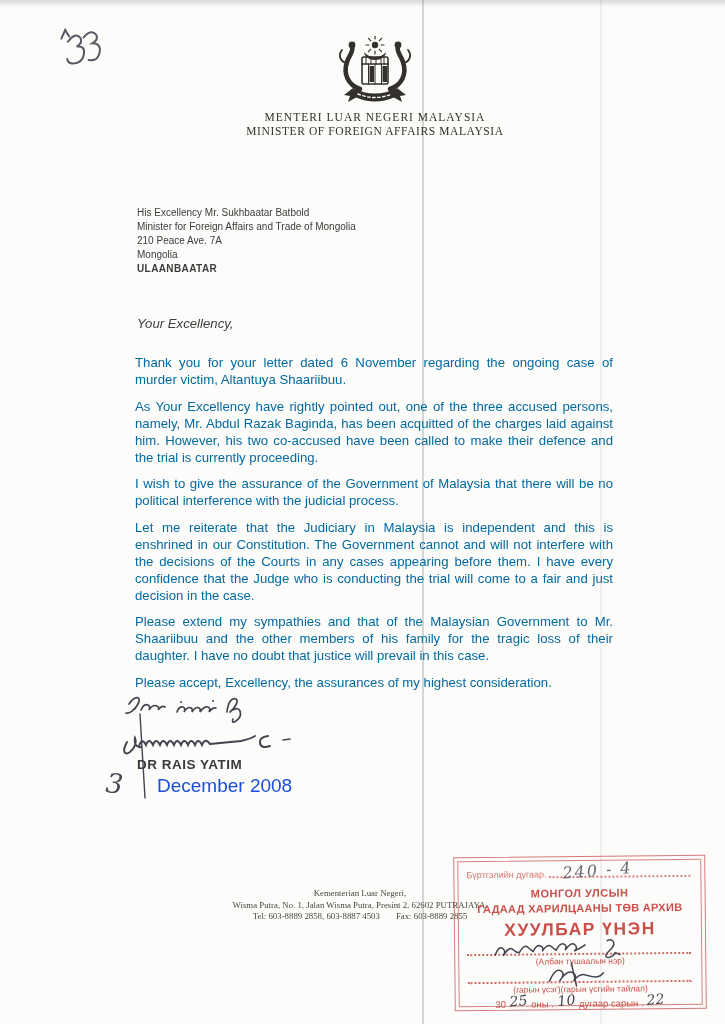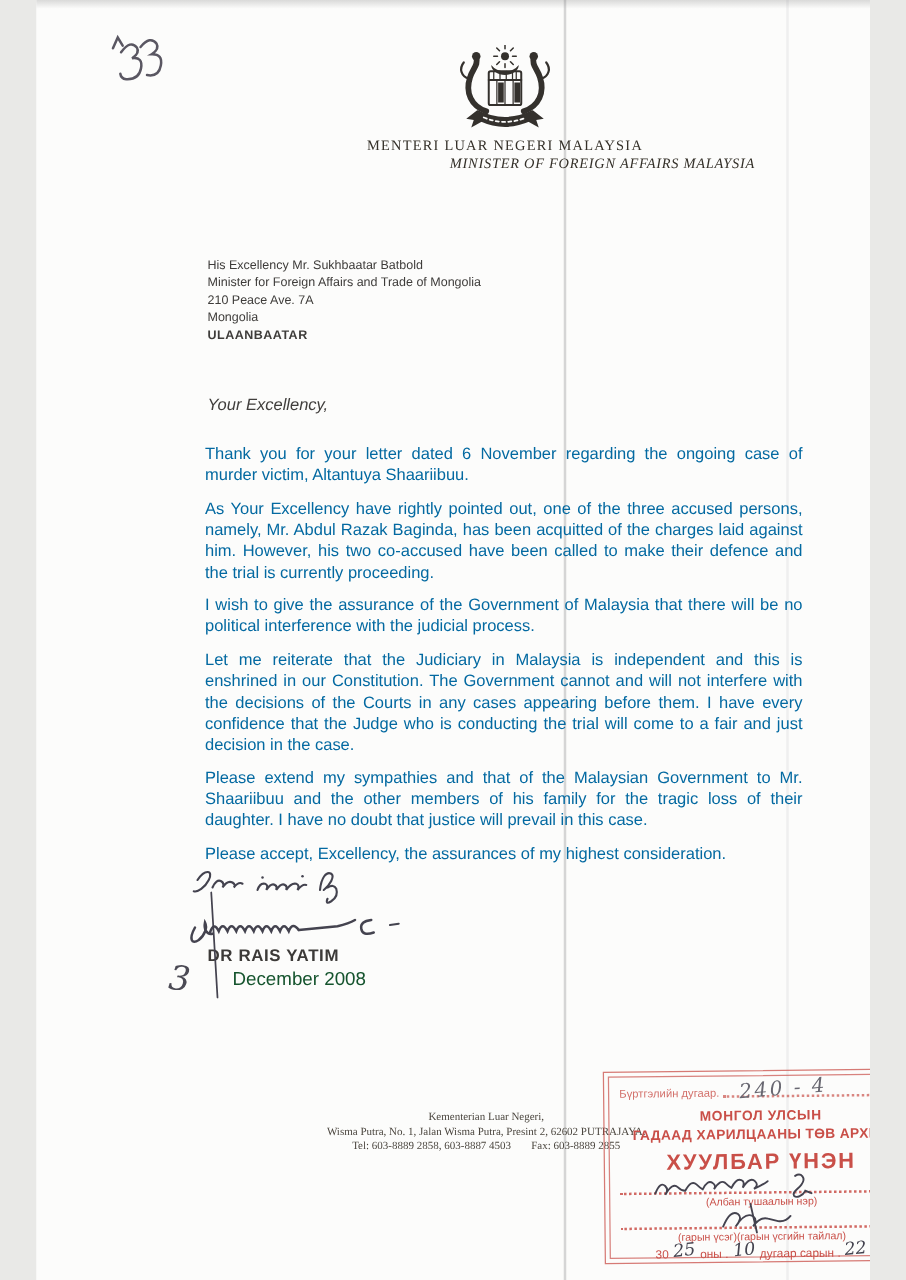--- a/index.html
+++ b/index.html
@@ -1,53 +1,53 @@
 <!DOCTYPE html>
 <html><head>
 <meta charset="utf-8">
 <style>
   html,body{margin:0;padding:0;background:#e9e9e7;}
   .page{
-    position:relative;width:667px;height:1024px;margin:0 auto;
+    position:relative;width:725px;height:1024px;margin:0 auto;
     background:#fcfcfb;overflow:hidden;
     font-family:"Liberation Sans",sans-serif;color:#403e3c;
   }
   .page::before{
     content:"";position:absolute;left:0;top:0;right:0;height:7px;
     background:linear-gradient(to bottom,rgba(60,60,60,.18),rgba(60,60,60,0));
     pointer-events:none;
   }
   .fold-line{position:absolute;top:0;bottom:0;width:1.5px;background:rgba(130,130,135,.32);}
   .fold-line.faint{background:rgba(150,150,155,.12);}
 
   
   .pencil-note{position:absolute;left:55px;top:20px;transform:rotate(-8deg);}
 
   
   .crest{position:absolute;left:333px;top:36px;}
   .lh-line{position:absolute;left:175px;width:400px;text-align:center;
     font-family:"Liberation Serif",serif;color:#343029;font-size:11.5px;letter-spacing:1px;}
   .lh-1{top:111px;}
-  .lh-2{top:125px;font-style:italic;letter-spacing:.6px;text-align:right;}
+  .lh-2{top:125px;letter-spacing:.6px;}
 
   
   .recipient{position:absolute;left:137px;top:206px;font-size:10px;line-height:14px;color:#3e3c3a;}
   .recipient .city{font-weight:bold;letter-spacing:.4px;}
 
   .salutation{position:absolute;left:137px;top:316px;font-style:italic;font-size:13.2px;}
 
   
   .letter-body{position:absolute;left:135px;top:354px;width:478px;}
   .letter-body p{margin:0 0 9.5px 0;font-size:13.2px;line-height:17px;text-align:justify;color:#0369a1;}
   .letter-body p:last-child{text-align:left;}
 
   
   .closing-ink{position:absolute;left:115px;top:692px;z-index:3;pointer-events:none;}
   .signatory{position:absolute;left:137px;top:757px;font-weight:bold;font-size:13.5px;letter-spacing:.5px;color:#3c3a38;}
-  .typed-date{position:absolute;left:157px;top:775px;font-size:15px;color:#14532d;}
+  .typed-date{position:absolute;left:157px;top:775px;font-size:19px;color:#1d4ed8;}
   .hand-day{position:absolute;left:106px;top:768px;font-family:"DejaVu Serif",serif;font-style:italic;
     font-size:27px;color:#4b4a54;transform:rotate(6deg);}
 
   
   .footer{position:absolute;left:110px;top:888px;width:500px;text-align:center;
     font-family:"Liberation Serif",serif;font-size:8.8px;line-height:11.5px;color:#4b463f;}
   .footer .gap{display:inline-block;width:16px;}
 
   
   .stamp{position:absolute;left:454px;top:856px;width:250px;height:152px;z-index:2;

